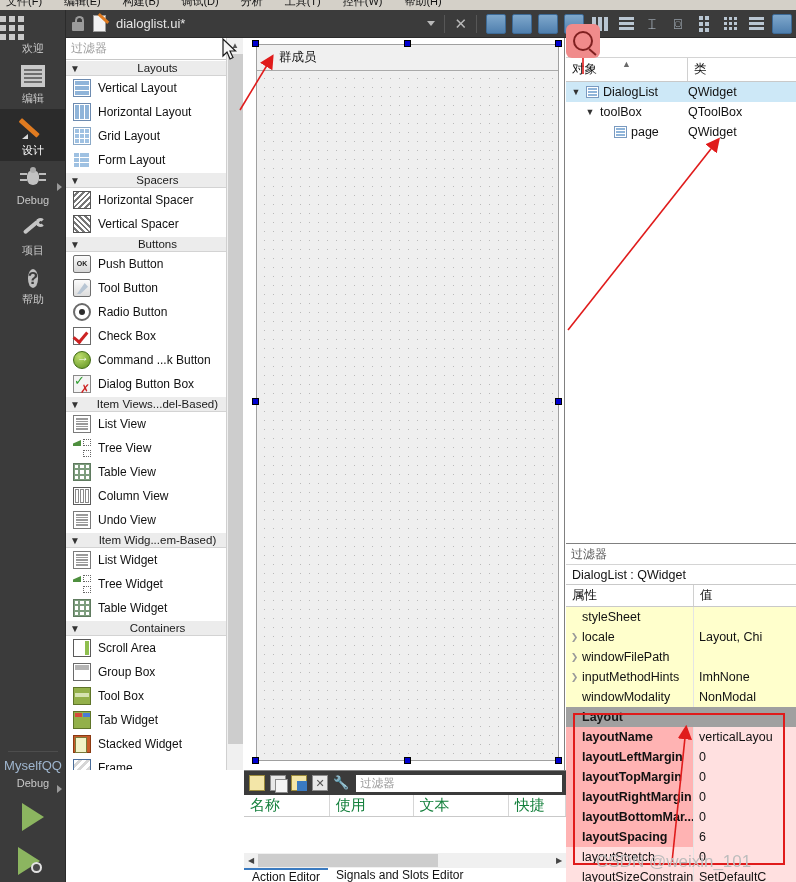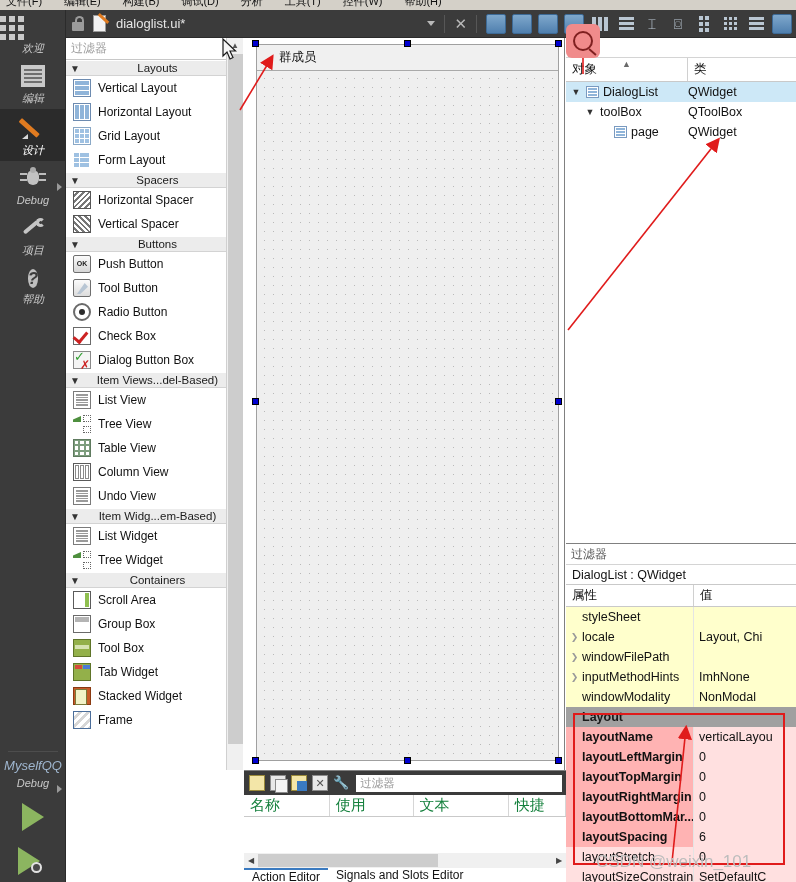--- a/index.html
+++ b/index.html
@@ -10,21 +10,21 @@
   }
   #app{position:relative;width:796px;height:882px;overflow:hidden;background:#fff;}
 
   
   .menubar{position:absolute;left:0;top:0;width:796px;height:10px;background:#d4d0c8;overflow:hidden;}
   .menubar-inner{display:flex;gap:22px;padding-left:6px;font-size:11px;color:#111;line-height:10px;
      position:relative;top:-4px;white-space:nowrap;}
 
   
   .modebar{position:absolute;left:0;top:10px;width:66px;height:872px;background:#3b3b3b;
-     border-right:1px solid #2b2b2b;font-style:italic;}
+     border-right:1px solid #2b2b2b;}
   .mode{position:relative;width:66px;padding:6px 0 4px;text-align:center;color:#b3b3b3;cursor:default;}
   .mode.active{background:#2b2b2b;}
   .mode .ico{display:block;margin:0 auto 2px;}
   .mode .lbl{display:block;font-size:11px;line-height:13px;color:#c8c8c8;}
   .mode.active .lbl{color:#ffffff;}
   .mode .arrow{position:absolute;right:4px;top:22px;width:0;height:0;
      border-left:5px solid #9a9a9a;border-top:4px solid transparent;border-bottom:4px solid transparent;}
   .sep-line{height:1px;background:#4d4d4d;margin:6px 8px;}
   .kit{margin-top:6px;text-align:center;color:#9fb6cf;font-size:13px;}
   .runbtn{width:66px;height:46px;display:flex;align-items:center;justify-content:center;}
@@ -509,20 +509,24 @@
         </div>
         <div class="wbitem">
           <span class="wi ic-radio"></span>
           <span>Radio Button</span>
         </div>
         <div class="wbitem">
           <span class="wi ic-check"></span>
           <span>Check Box</span>
         </div>
         <div class="wbitem">
+          <span class="wi ic-cmd"></span>
+          <span>Command ...k Button</span>
+        </div>
+        <div class="wbitem">
           <span class="wi ic-dbb"></span>
           <span>Dialog Button Box</span>
         </div>
         <div class="wbcat">
           <span class="chev">▼</span>
           <span class="t">Item Views...del-Based)</span>
         </div>
         <div class="wbitem">
           <span class="wi ic-list">
             <i></i>
@@ -587,20 +591,34 @@
           </span>
           <span>List Widget</span>
         </div>
         <div class="wbitem">
           <span class="wi ic-tree">
             <i class="b1"></i>
             <i class="b2"></i>
             <i class="b3"></i>
           </span>
           <span>Tree Widget</span>
+        </div>
+        <div class="wbitem">
+          <span class="wi ic-table">
+            <i></i>
+            <i></i>
+            <i></i>
+            <i></i>
+            <i></i>
+            <i></i>
+            <i></i>
+            <i></i>
+            <i></i>
+          </span>
+          <span>Table Widget</span>
         </div>
         <div class="wbcat">
           <span class="chev">▼</span>
           <span class="t">Containers</span>
         </div>
         <div class="wbitem">
           <span class="wi ic-scroll"></span>
           <span>Scroll Area</span>
         </div>
         <div class="wbitem">

